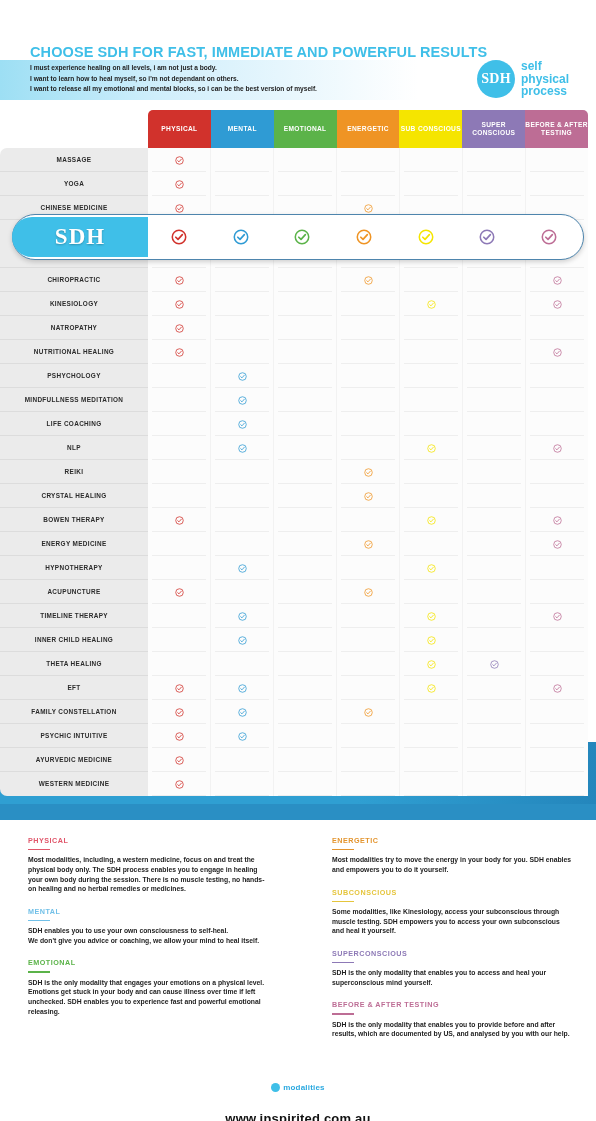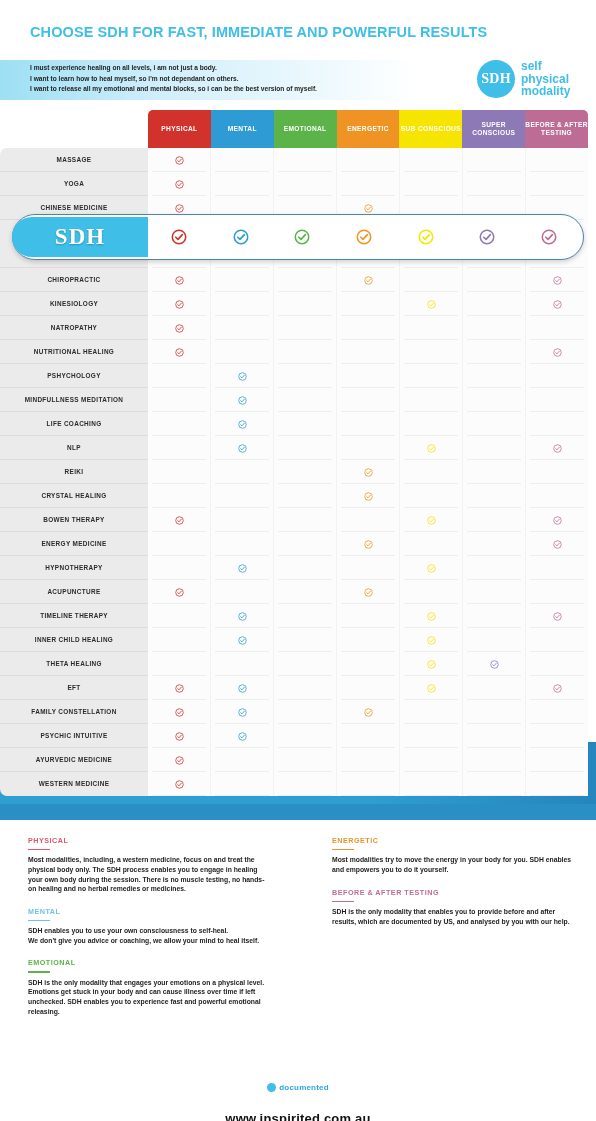--- a/index.html
+++ b/index.html
@@ -6,21 +6,21 @@
   body{
     width:596px;height:1121px;
     background:#ffffff;
     font-family:"Liberation Sans", sans-serif;
     -webkit-font-smoothing:antialiased;
     position:relative;overflow:hidden;
   }
 
   
   .hdr-title{
-    position:absolute;left:30px;top:24px;
+    position:absolute;left:30px;top:44px;
     font-size:14.5px;font-weight:bold;letter-spacing:.1px;
     color:#3FBFE8;
   }
   .quote-band{
     position:absolute;left:0;top:60px;width:440px;height:40px;
     background:linear-gradient(90deg,#9ddff4 0%,#cfeefb 35%,#ffffff 95%);
   }
   .quote-lines{
     position:absolute;left:30px;top:63px;width:400px;
     font-size:6.6px;line-height:10.6px;color:#222;font-weight:600;
@@ -142,21 +142,21 @@
   <div>I must experience healing on all levels, i am not just a body.</div>
   <div>I want to learn how to heal myself, so i'm not dependant on others.</div>
   <div>I want to release all my emotional and mental blocks, so i can be the best version of myself.</div>
 </div>
 
 <div class="logo-wrap">
   <div class="logo-circle">SDH</div>
   <div class="logo-words">
     <div>self</div>
     <div>physical</div>
-    <div>modality</div>
+    <div>process</div>
   </div>
 </div>
 
 <div class="table-wrap">
   <div class="blue-shape"></div>
   <div class="thead" id="thead">
       <div class="th" style="background: rgb(209, 50, 44);">PHYSICAL</div>
       <div class="th" style="background: rgb(47, 155, 212);">MENTAL</div>
       <div class="th" style="background: rgb(91, 179, 73);">EMOTIONAL</div>
       <div class="th" style="background: rgb(239, 148, 36);">ENERGETIC</div>
@@ -786,26 +786,36 @@
         <p style="white-space: pre-line;">SDH is the only modality that engages your emotions on a physical level. Emotions get stuck in your body and can cause illness over time if left unchecked. SDH enables you to experience fast and powerful emotional releasing.</p>
       </div>
     </div>
   <div class="col right" id="legend-right">
       <div class="blk">
         <h4 style="color: rgb(227, 149, 47);">ENERGETIC</h4>
         <div class="rule" style="background: rgb(227, 149, 47);"></div>
         <p style="white-space: pre-line;">Most modalities try to move the energy in your body for you. SDH enables and empowers you to do it yourself.</p>
       </div>
       <div class="blk">
+        <h4 style="color: rgb(229, 197, 60);">SUBCONSCIOUS</h4>
+        <div class="rule" style="background: rgb(229, 197, 60);"></div>
+        <p style="white-space: pre-line;">Some modalities, like Kinesiology, access your subconscious through muscle testing. SDH empowers you to access your own subconscious and heal it yourself.</p>
+      </div>
+      <div class="blk">
+        <h4 style="color: rgb(141, 121, 182);">SUPERCONSCIOUS</h4>
+        <div class="rule" style="background: rgb(141, 121, 182);"></div>
+        <p style="white-space: pre-line;">SDH is the only modality that enables you to access and heal your superconscious mind yourself.</p>
+      </div>
+      <div class="blk">
         <h4 style="color: rgb(189, 109, 149);">BEFORE &amp; AFTER TESTING</h4>
         <div class="rule" style="background: rgb(189, 109, 149);"></div>
         <p style="white-space: pre-line;">SDH is the only modality that enables you to provide before and after results, which are documented by US, and analysed by you with our help.</p>
       </div>
     </div>
 </div>
 
 <div class="footer">
   <div class="fbrand">
     <span class="fdot"></span>
-    <span>documented</span>
+    <span>modalities</span>
   </div>
   <div class="furl">www.inspirited.com.au</div>
 </div>
 
 </body></html>

